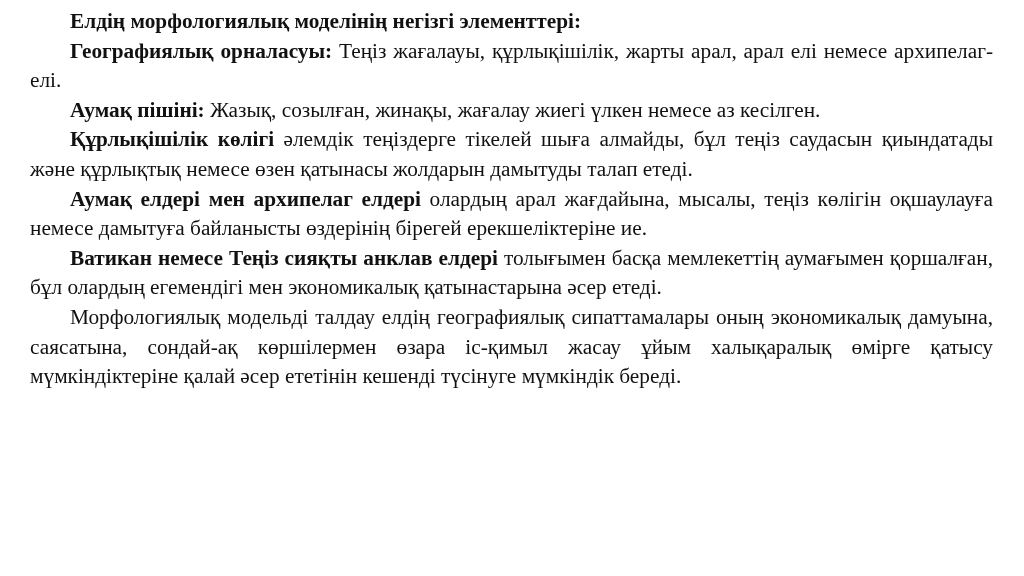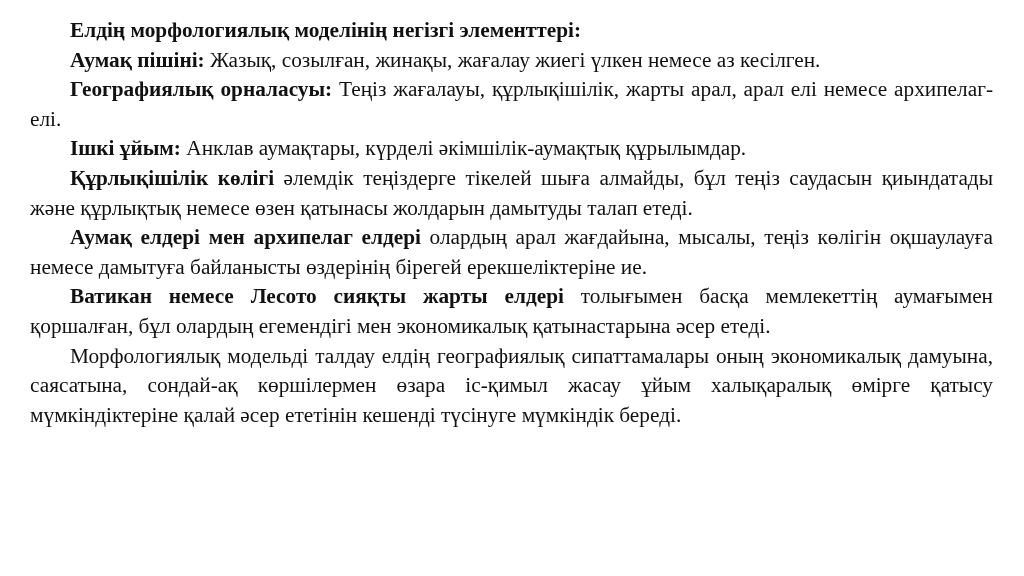--- a/index.html
+++ b/index.html
@@ -9,21 +9,21 @@
     }
     body {
       width: 1024px;
       height: 576px;
       overflow: hidden;
       position: relative;
     }
     .page {
       position: absolute;
       left: 30px;
-      top: 16px;
+      top: 7px;
       width: 963px;
       font-family: "Liberation Serif", "DejaVu Serif", serif;
       font-size: 21.3px;
       line-height: 29.6px;
       color: #111111;
     }
     .para {
       margin: 0;
       text-indent: 40px;
       text-align: justify;
@@ -35,29 +35,28 @@
       font-weight: bold;
     }
   </style>
 </head>
 <body>
 
 <div class="page">
 
   <p class="para left b">Елдің морфологиялық моделінің негізгі элементтері:</p>
 
+  <p class="para"><span class="b">Географиялық орналасуы:</span><span> Теңіз жағалауы, құрлықішілік, жарты арал, арал елі немесе архипелаг-елі.</span></p>
+
   <p class="para left"><span class="b">Аумақ пішіні:</span><span> Жазық, созылған, жинақы, жағалау жиегі үлкен немесе аз кесілген.</span></p>
 
-  <p class="para"><span class="b">Географиялық орналасуы:</span><span> Теңіз жағалауы, құрлықішілік, жарты арал, арал елі немесе архипелаг-елі.</span></p>
-
-  <p class="para left"><span class="b">Ішкі ұйым:</span><span> Анклав аумақтары, күрделі әкімшілік-аумақтық құрылымдар.</span></p>
 
 
 
   <p class="para"><span class="b">Құрлықішілік көлігі</span><span> әлемдік теңіздерге тікелей шыға алмайды, бұл теңіз саудасын қиындатады және құрлықтық немесе өзен қатынасы жолдарын дамытуды талап етеді.</span></p>
 
   <p class="para"><span class="b">Аумақ елдері мен архипелаг елдері</span><span> олардың арал жағдайына, мысалы, теңіз көлігін оқшаулауға немесе дамытуға байланысты өздерінің бірегей ерекшеліктеріне ие.</span></p>
 
-  <p class="para"><span class="b">Ватикан немесе Лесото сияқты жарты елдері</span><span> толығымен басқа мемлекеттің аумағымен қоршалған, бұл олардың егемендігі мен экономикалық қатынастарына әсер етеді.</span></p>
+  <p class="para"><span class="b">Ватикан немесе Теңіз сияқты анклав елдері</span><span> толығымен басқа мемлекеттің аумағымен қоршалған, бұл олардың егемендігі мен экономикалық қатынастарына әсер етеді.</span></p>
 
   <p class="para">Морфологиялық модельді талдау елдің географиялық сипаттамалары оның экономикалық дамуына, саясатына, сондай-ақ көршілермен өзара іс-қимыл жасау ұйым халықаралық өмірге қатысу мүмкіндіктеріне қалай әсер ететінін кешенді түсінуге мүмкіндік береді.</p>
 
 </div>
 
 </body></html>

